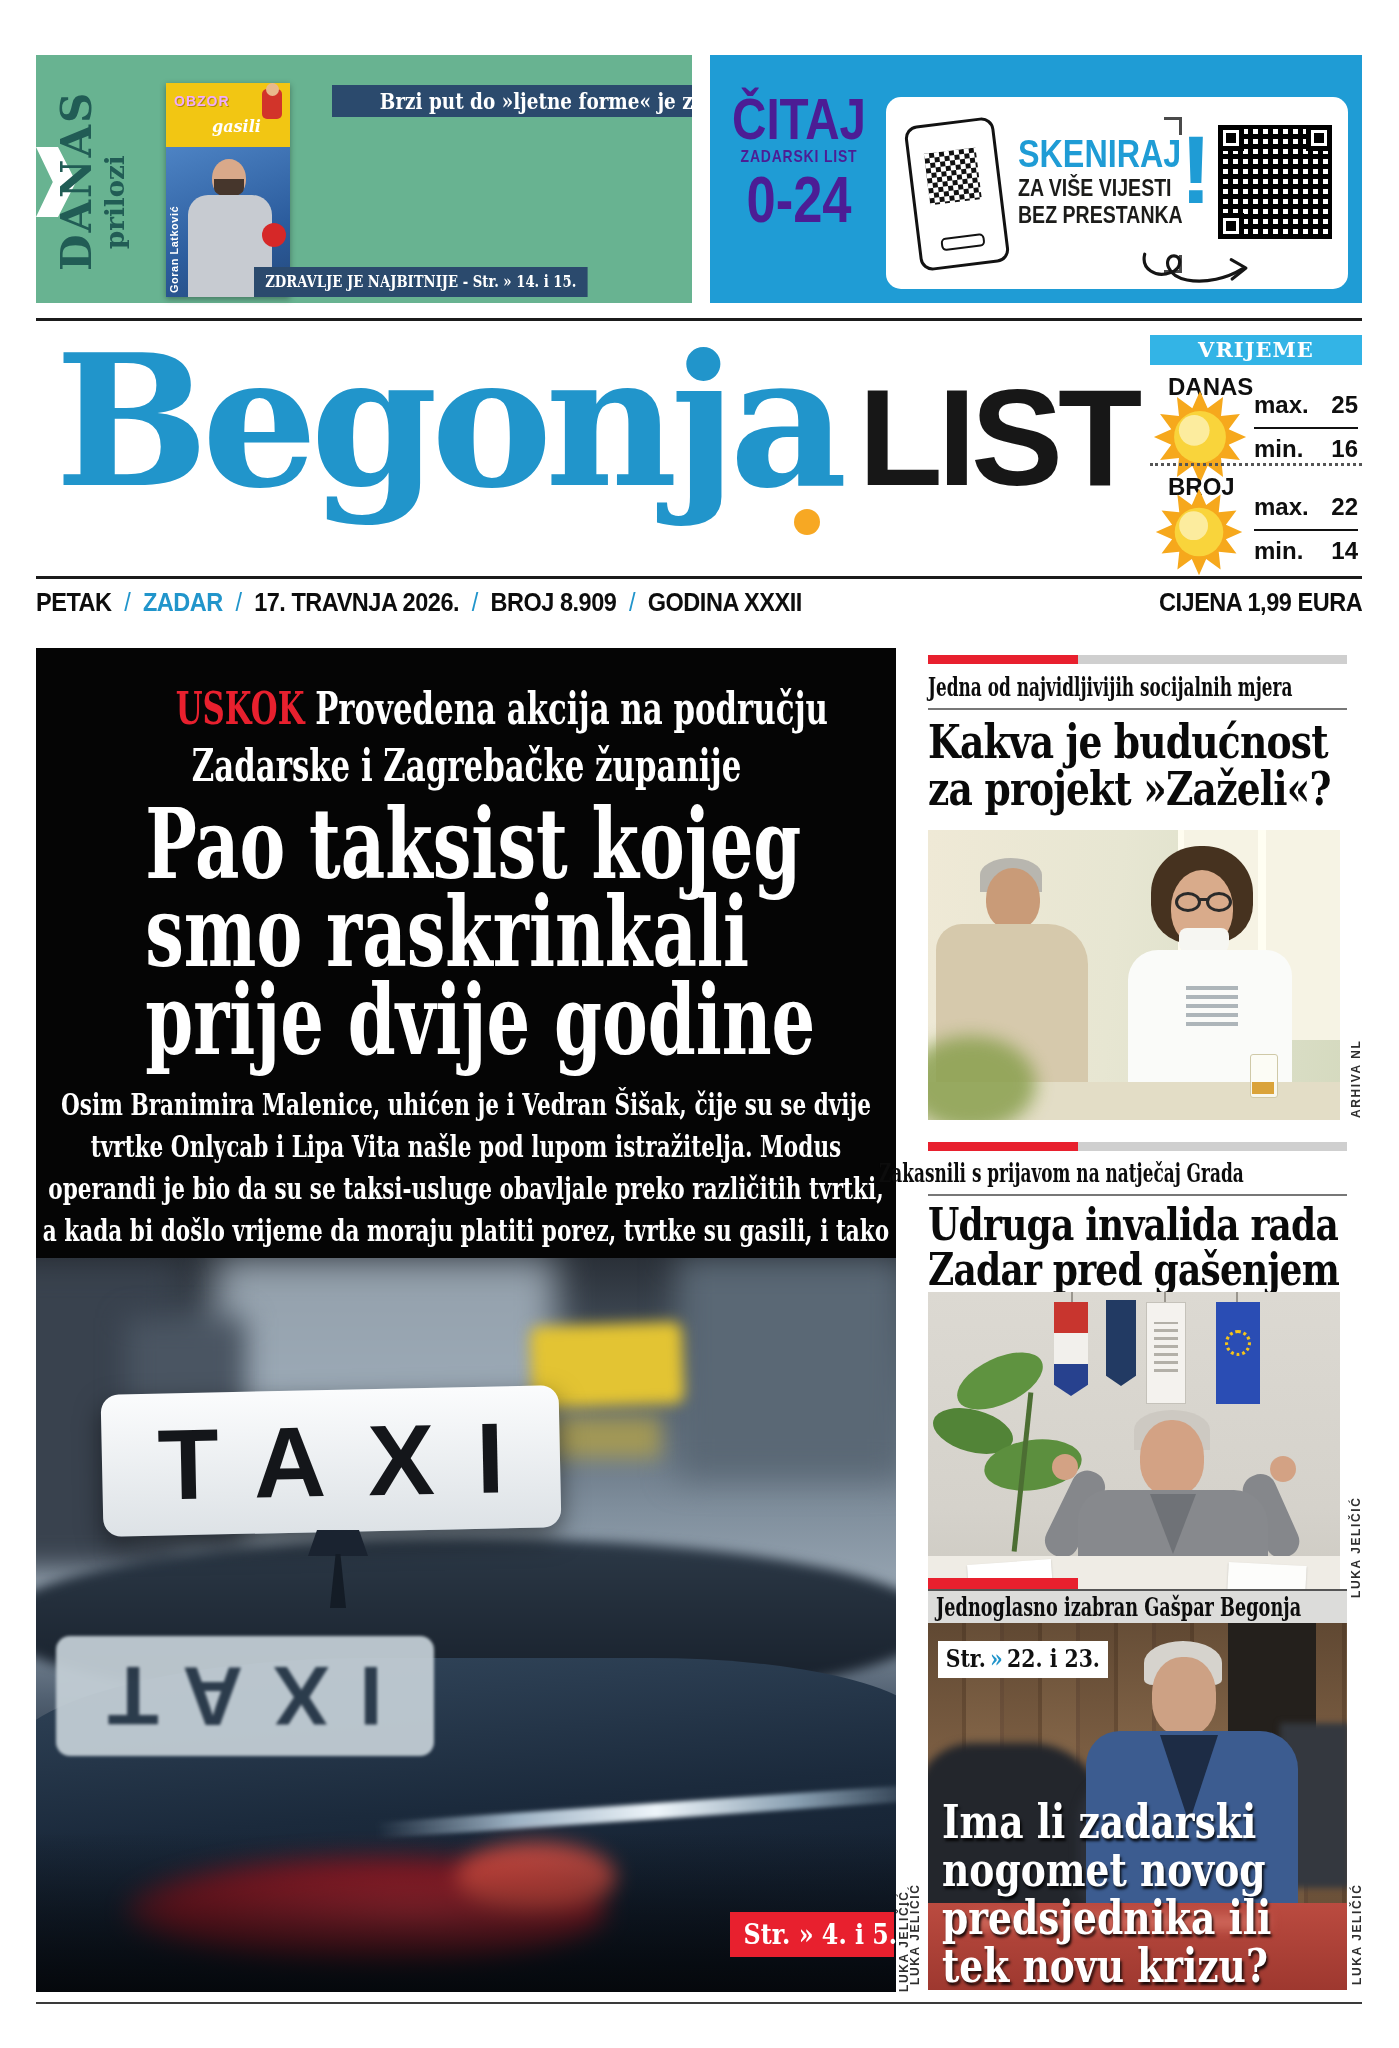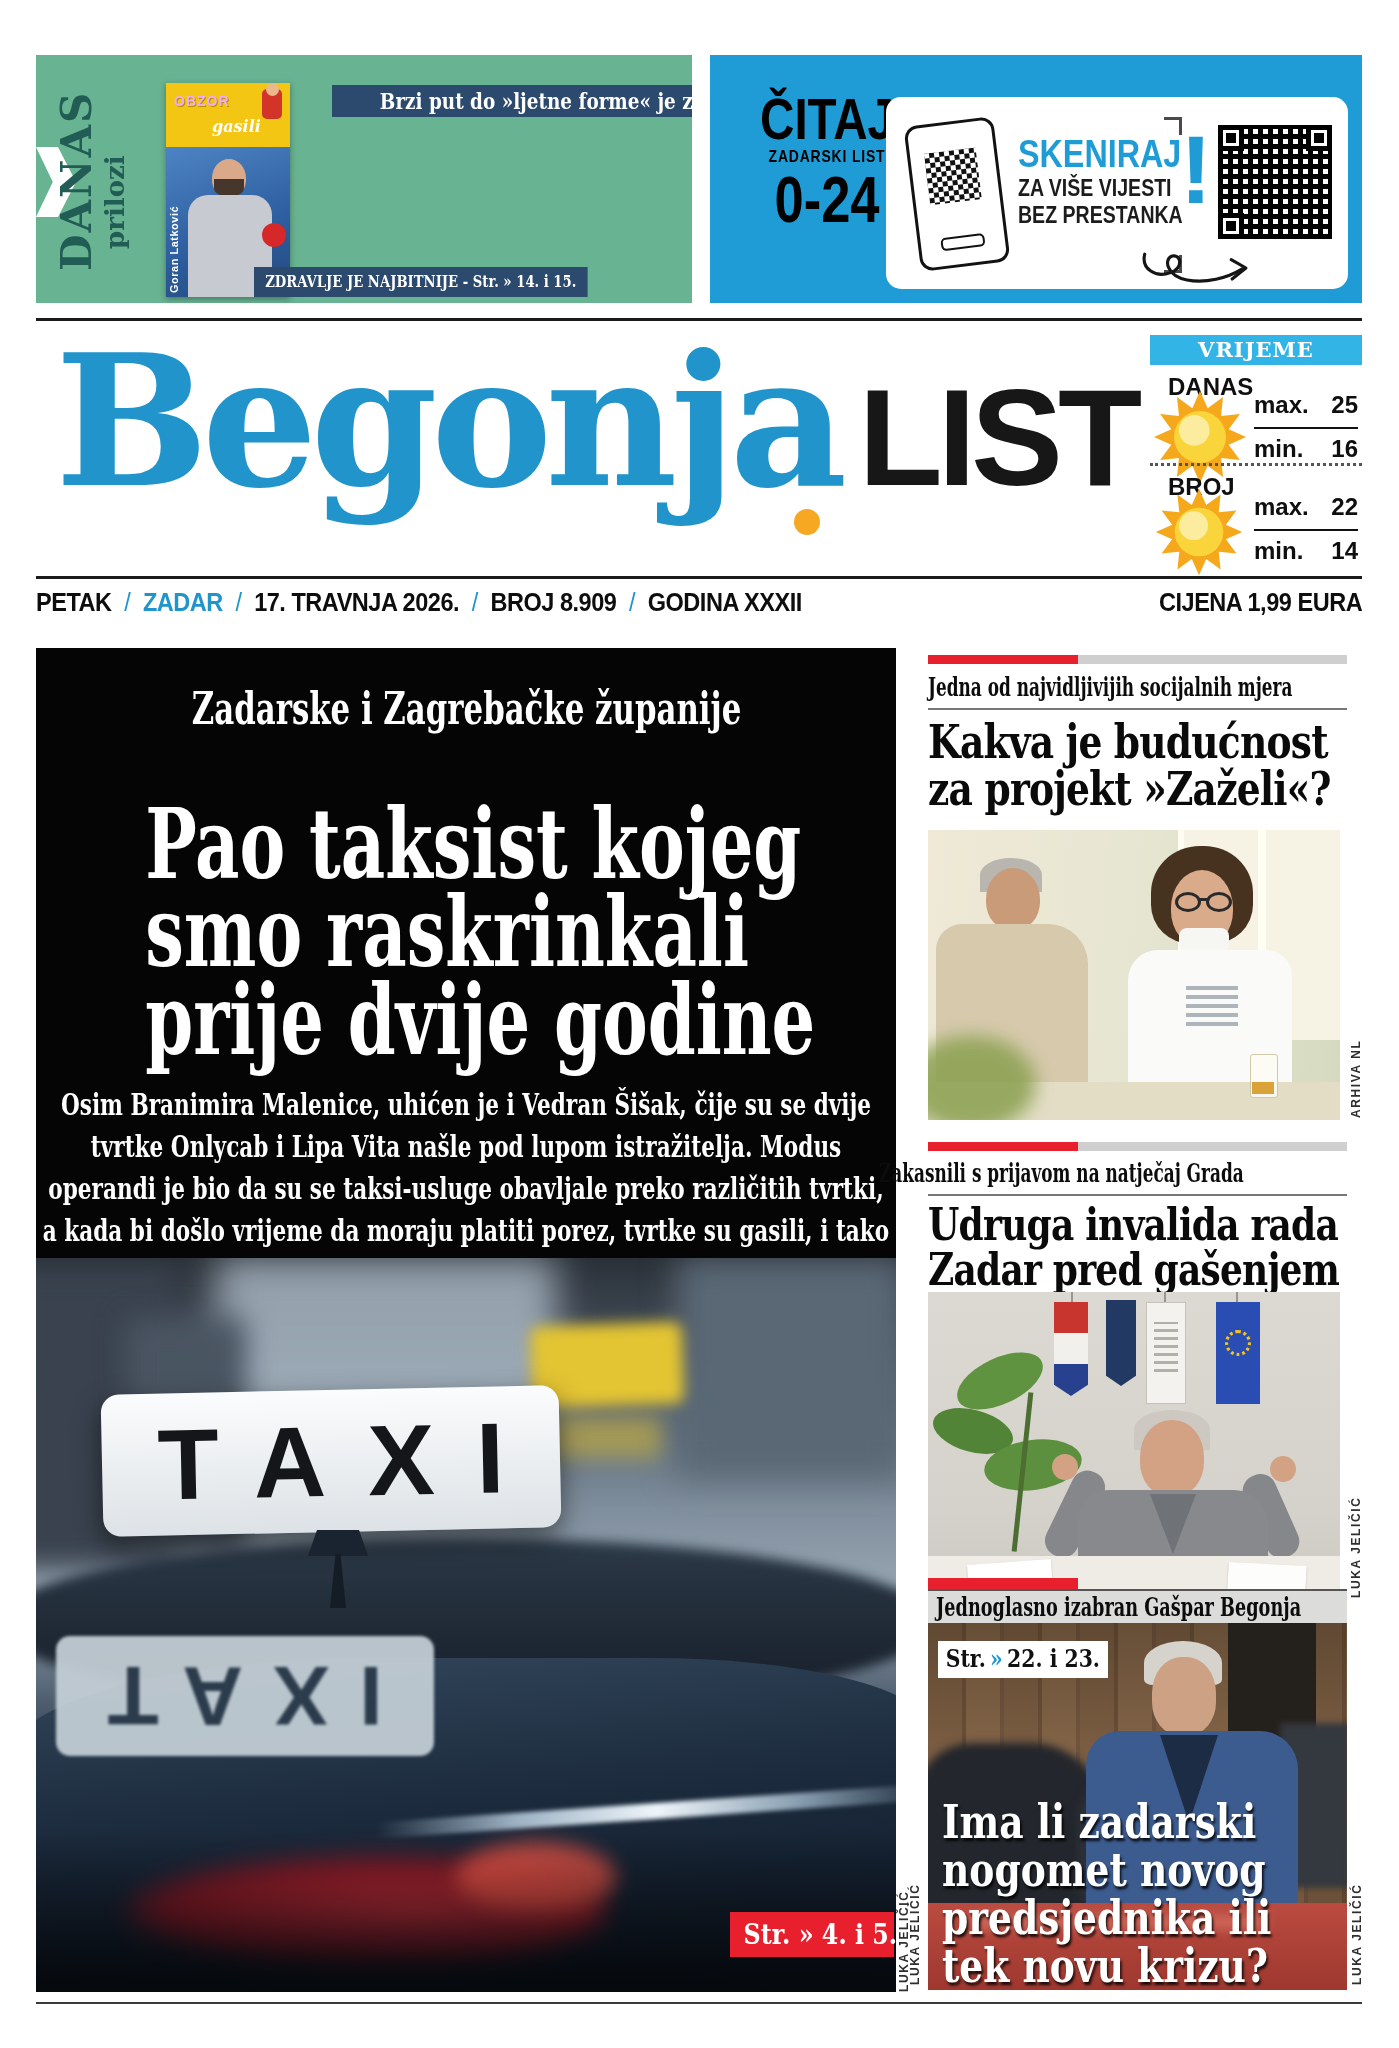--- a/index.html
+++ b/index.html
@@ -77,21 +77,21 @@
     <div class="ab" style="left:296px;top:30px;width:360px;height:32px;background:#2b4a6d;text-align:center;line-height:32px;">
       <span class="cx slab" style="--sx:.8;font-size:23px;color:#fff;">Brzi put do »ljetne forme« je zabluda</span>
     </div>
 
 
     <div class="ab cxl slab" style="--sx:.8;left:218px;top:212px;height:30px;line-height:30px;background:#2b4a6d;color:#fff;
                 font-size:16.5px;padding:0 14px;">ZDRAVLJE JE NAJBITNIJE - Str. » 14. i 15.</div>
   </div>
 
   <div class="ab" id="promo-banner">
-    <div class="ab" style="left:0;top:36px;width:178px;text-align:center;color:#000000;margin-left:28px;">
+    <div class="ab" style="left:0;top:36px;width:178px;text-align:center;color:#4c1d95;">
       <span class="cx sans" style="--sx:.82;display:block;font-weight:700;font-size:58px;line-height:56px;">ČITAJ</span>
       <span class="cx sans" style="--sx:.82;display:block;font-weight:700;font-size:17px;line-height:20px;letter-spacing:1px;">ZADARSKI LIST</span>
       <span class="cx sans" style="--sx:.82;display:block;font-weight:700;font-size:64px;line-height:66px;">0-24</span>
     </div>
 
     <div class="ab" style="left:176px;top:42px;width:462px;height:192px;background:#fff;border-radius:15px;">
 
       <div class="p" style="left:278px;top:20px;width:15px;height:15px;border-top:3px solid #4a4a4a;border-right:3px solid #4a4a4a;"></div>
       <div class="p" style="left:278px;top:158px;width:15px;height:15px;border-bottom:3px solid #4a4a4a;border-right:3px solid #4a4a4a;"></div>
 
@@ -187,20 +187,21 @@
       <span style="color:#2195cb;font-weight:400;padding:0 7px;">/</span>
       <span>BROJ 8.909</span>
       <span style="color:#2195cb;font-weight:400;padding:0 7px;">/</span>
       <span>GODINA XXXII</span>
     </span>
     <span class="cxr" style="--sx:.94;">CIJENA 1,99 EURA</span>
   </div>
 
   <div class="ab" id="main-story">
     <div class="ab" style="left:0;top:32px;width:860px;text-align:center;">
+      <div class="ms-kicker slab"><span class="cx" style="--sx:.7;"><span style="color:#e8202e;">USKOK</span>&nbsp;<span>Provedena akcija na području</span></span></div>
       <div class="ms-kicker slab"><span class="cx" style="--sx:.7;">Zadarske i Zagrebačke županije</span></div>
     </div>
 
     <div class="ab" style="left:0;top:152px;width:728px;text-align:center;">
       <span class="cx ms-head slab" style="--sx:.7;display:block;">Pao taksist kojeg</span>
       <span class="cx ms-head slab" style="--sx:.7;display:block;">smo raskrinkali</span>
       <span class="cx ms-head slab" style="--sx:.7;display:block;">prije dvije godine</span>
     </div>
 
     <div class="ab slab" style="left:-165px;top:436px;width:1190px;transform:scaleX(.72);transform-origin:center;

